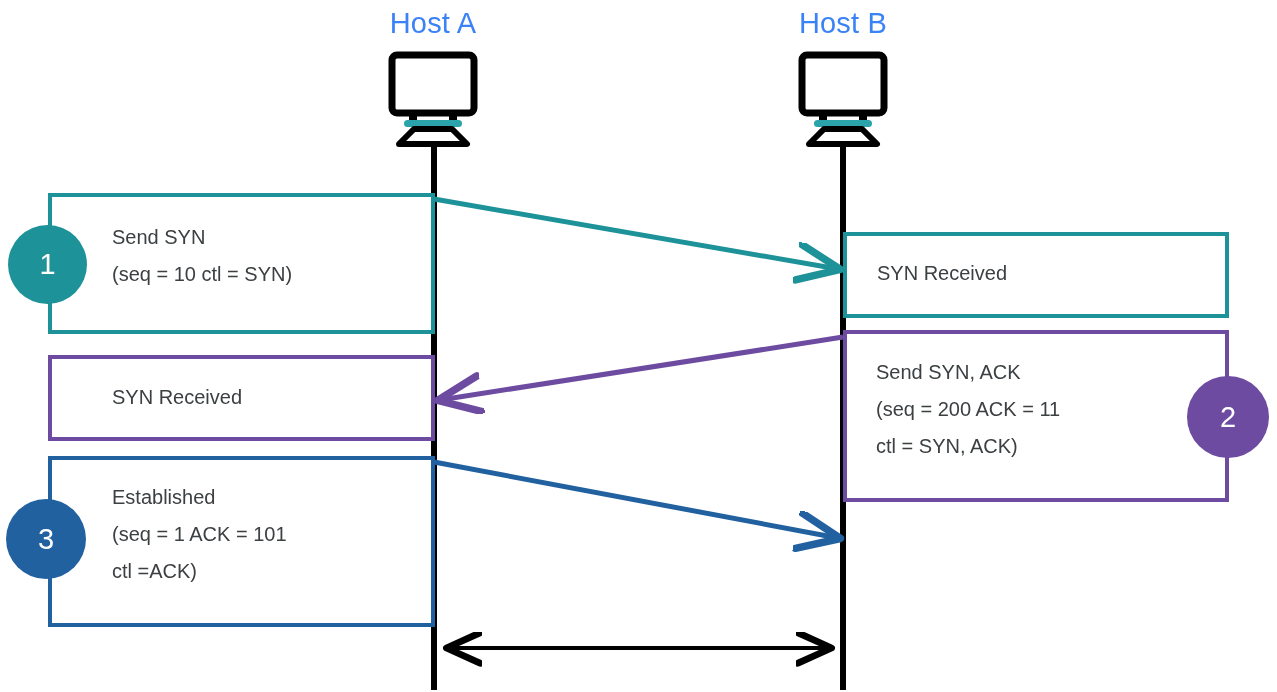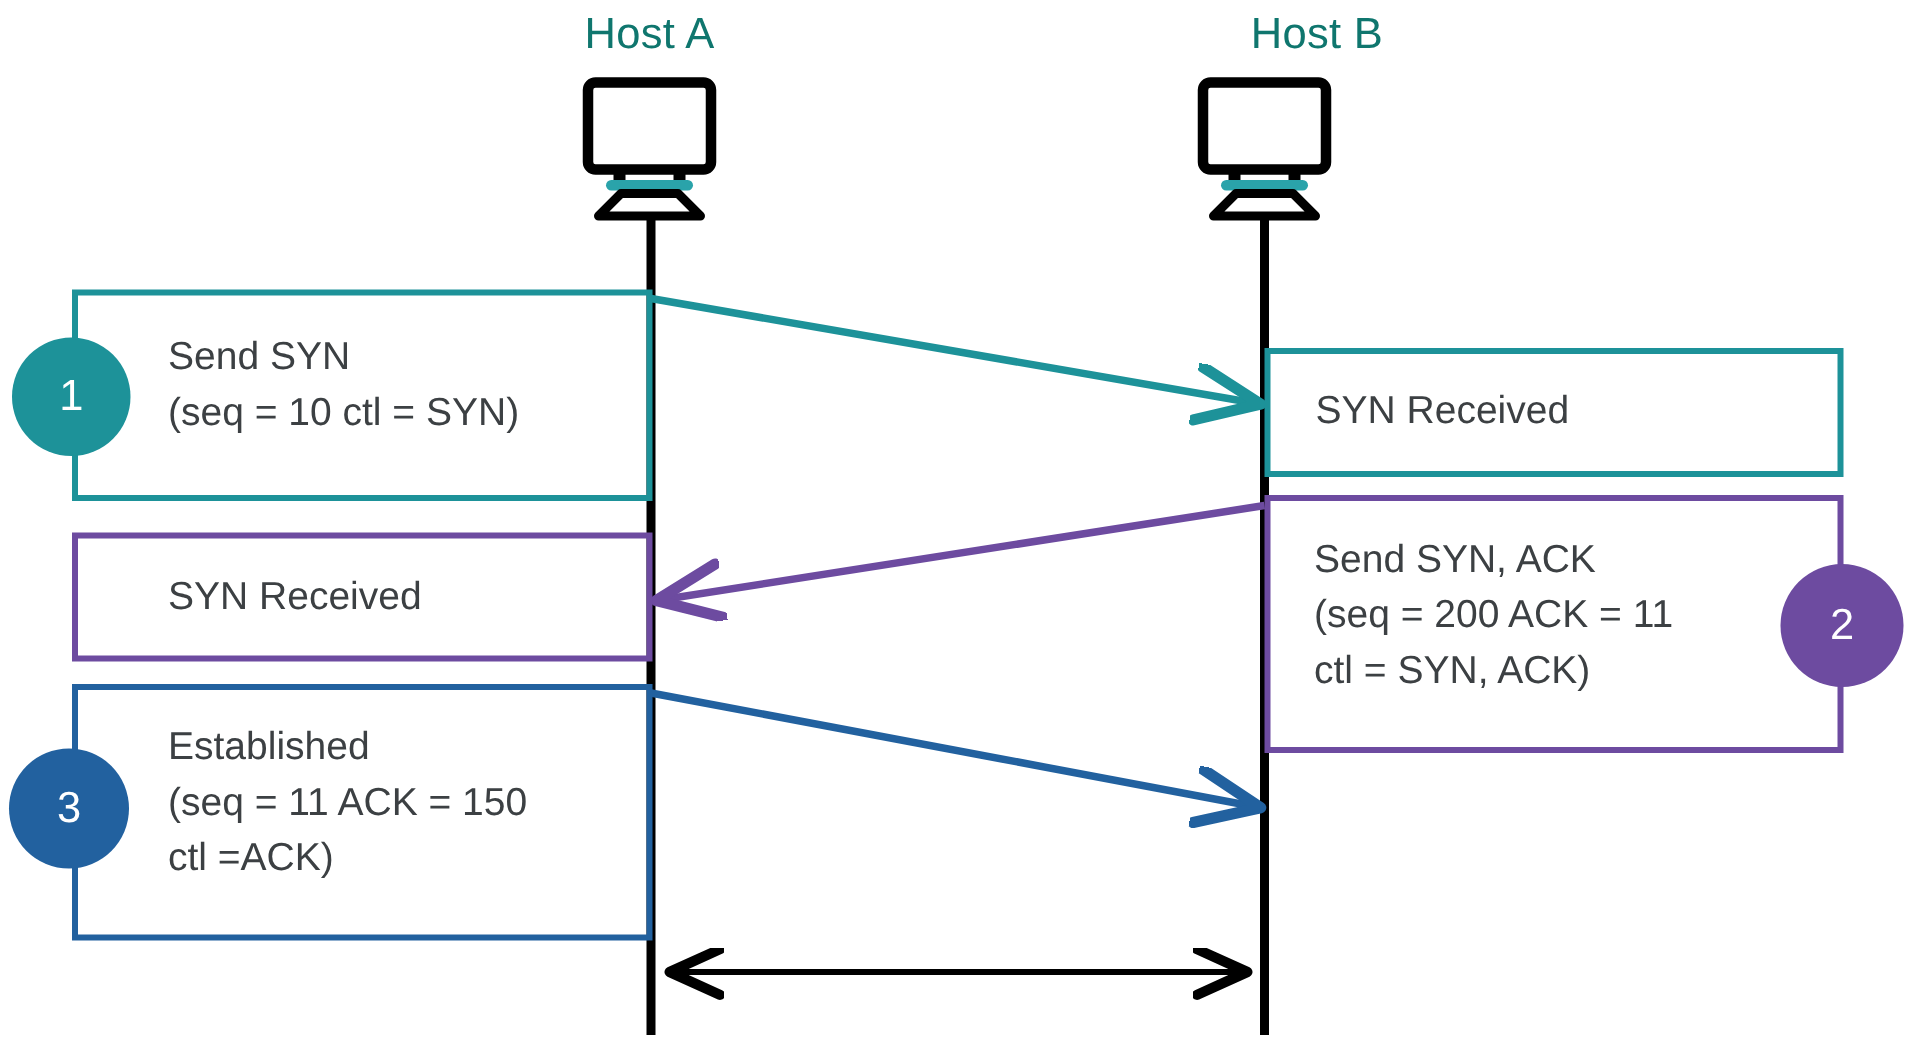--- a/index.html
+++ b/index.html
@@ -21,38 +21,38 @@
   #diagram-svg {
     position: absolute;
     left: 0;
     top: 0;
     width: 1277px;
     height: 692px;
   }
   .host-label {
     position: absolute;
     font-size: 29px;
-    color: #0f766e;
+    color: #3b82f6;
     letter-spacing: 0.2px;
     white-space: nowrap;
     transform: translateX(-50%);
     font-family: "Liberation Sans", sans-serif;
   }
   #host-a-label { left: 433px; top: 7px; }
-  #host-b-label { left: 843px; top: 7px; margin-left: 35px; }
+  #host-b-label { left: 843px; top: 7px; }
 
   .step-box {
     position: absolute;
     box-sizing: border-box;
     background: transparent;
     border-style: solid;
   }
   .step-box-text {
     position: absolute;
-    font-size: 26px;
+    font-size: 20px;
     line-height: 37px;
     color: #3c4043;
     white-space: pre-line;
     font-family: "Liberation Sans", sans-serif;
   }
   .step-badge {
     position: absolute;
     border-radius: 50%;
     color: #ffffff;
     font-size: 29px;
@@ -169,17 +169,17 @@
   <div class="step-box-text" id="box-step2-text">Send SYN, ACK
 (seq = 200 ACK = 11
 ctl = SYN, ACK)</div>
   <div class="step-badge" id="badge-step2">2</div>
 
   <div class="step-box" id="box-hosta-synrecv"></div>
   <div class="step-box-text" id="box-hosta-synrecv-text">SYN Received</div>
 
   <div class="step-box" id="box-step3"></div>
   <div class="step-box-text" id="box-step3-text">Established
-(seq = 11 ACK = 150
+(seq = 1 ACK = 101
 ctl =ACK)</div>
   <div class="step-badge" id="badge-step3">3</div>
 
 </div>
 
 </body></html>

